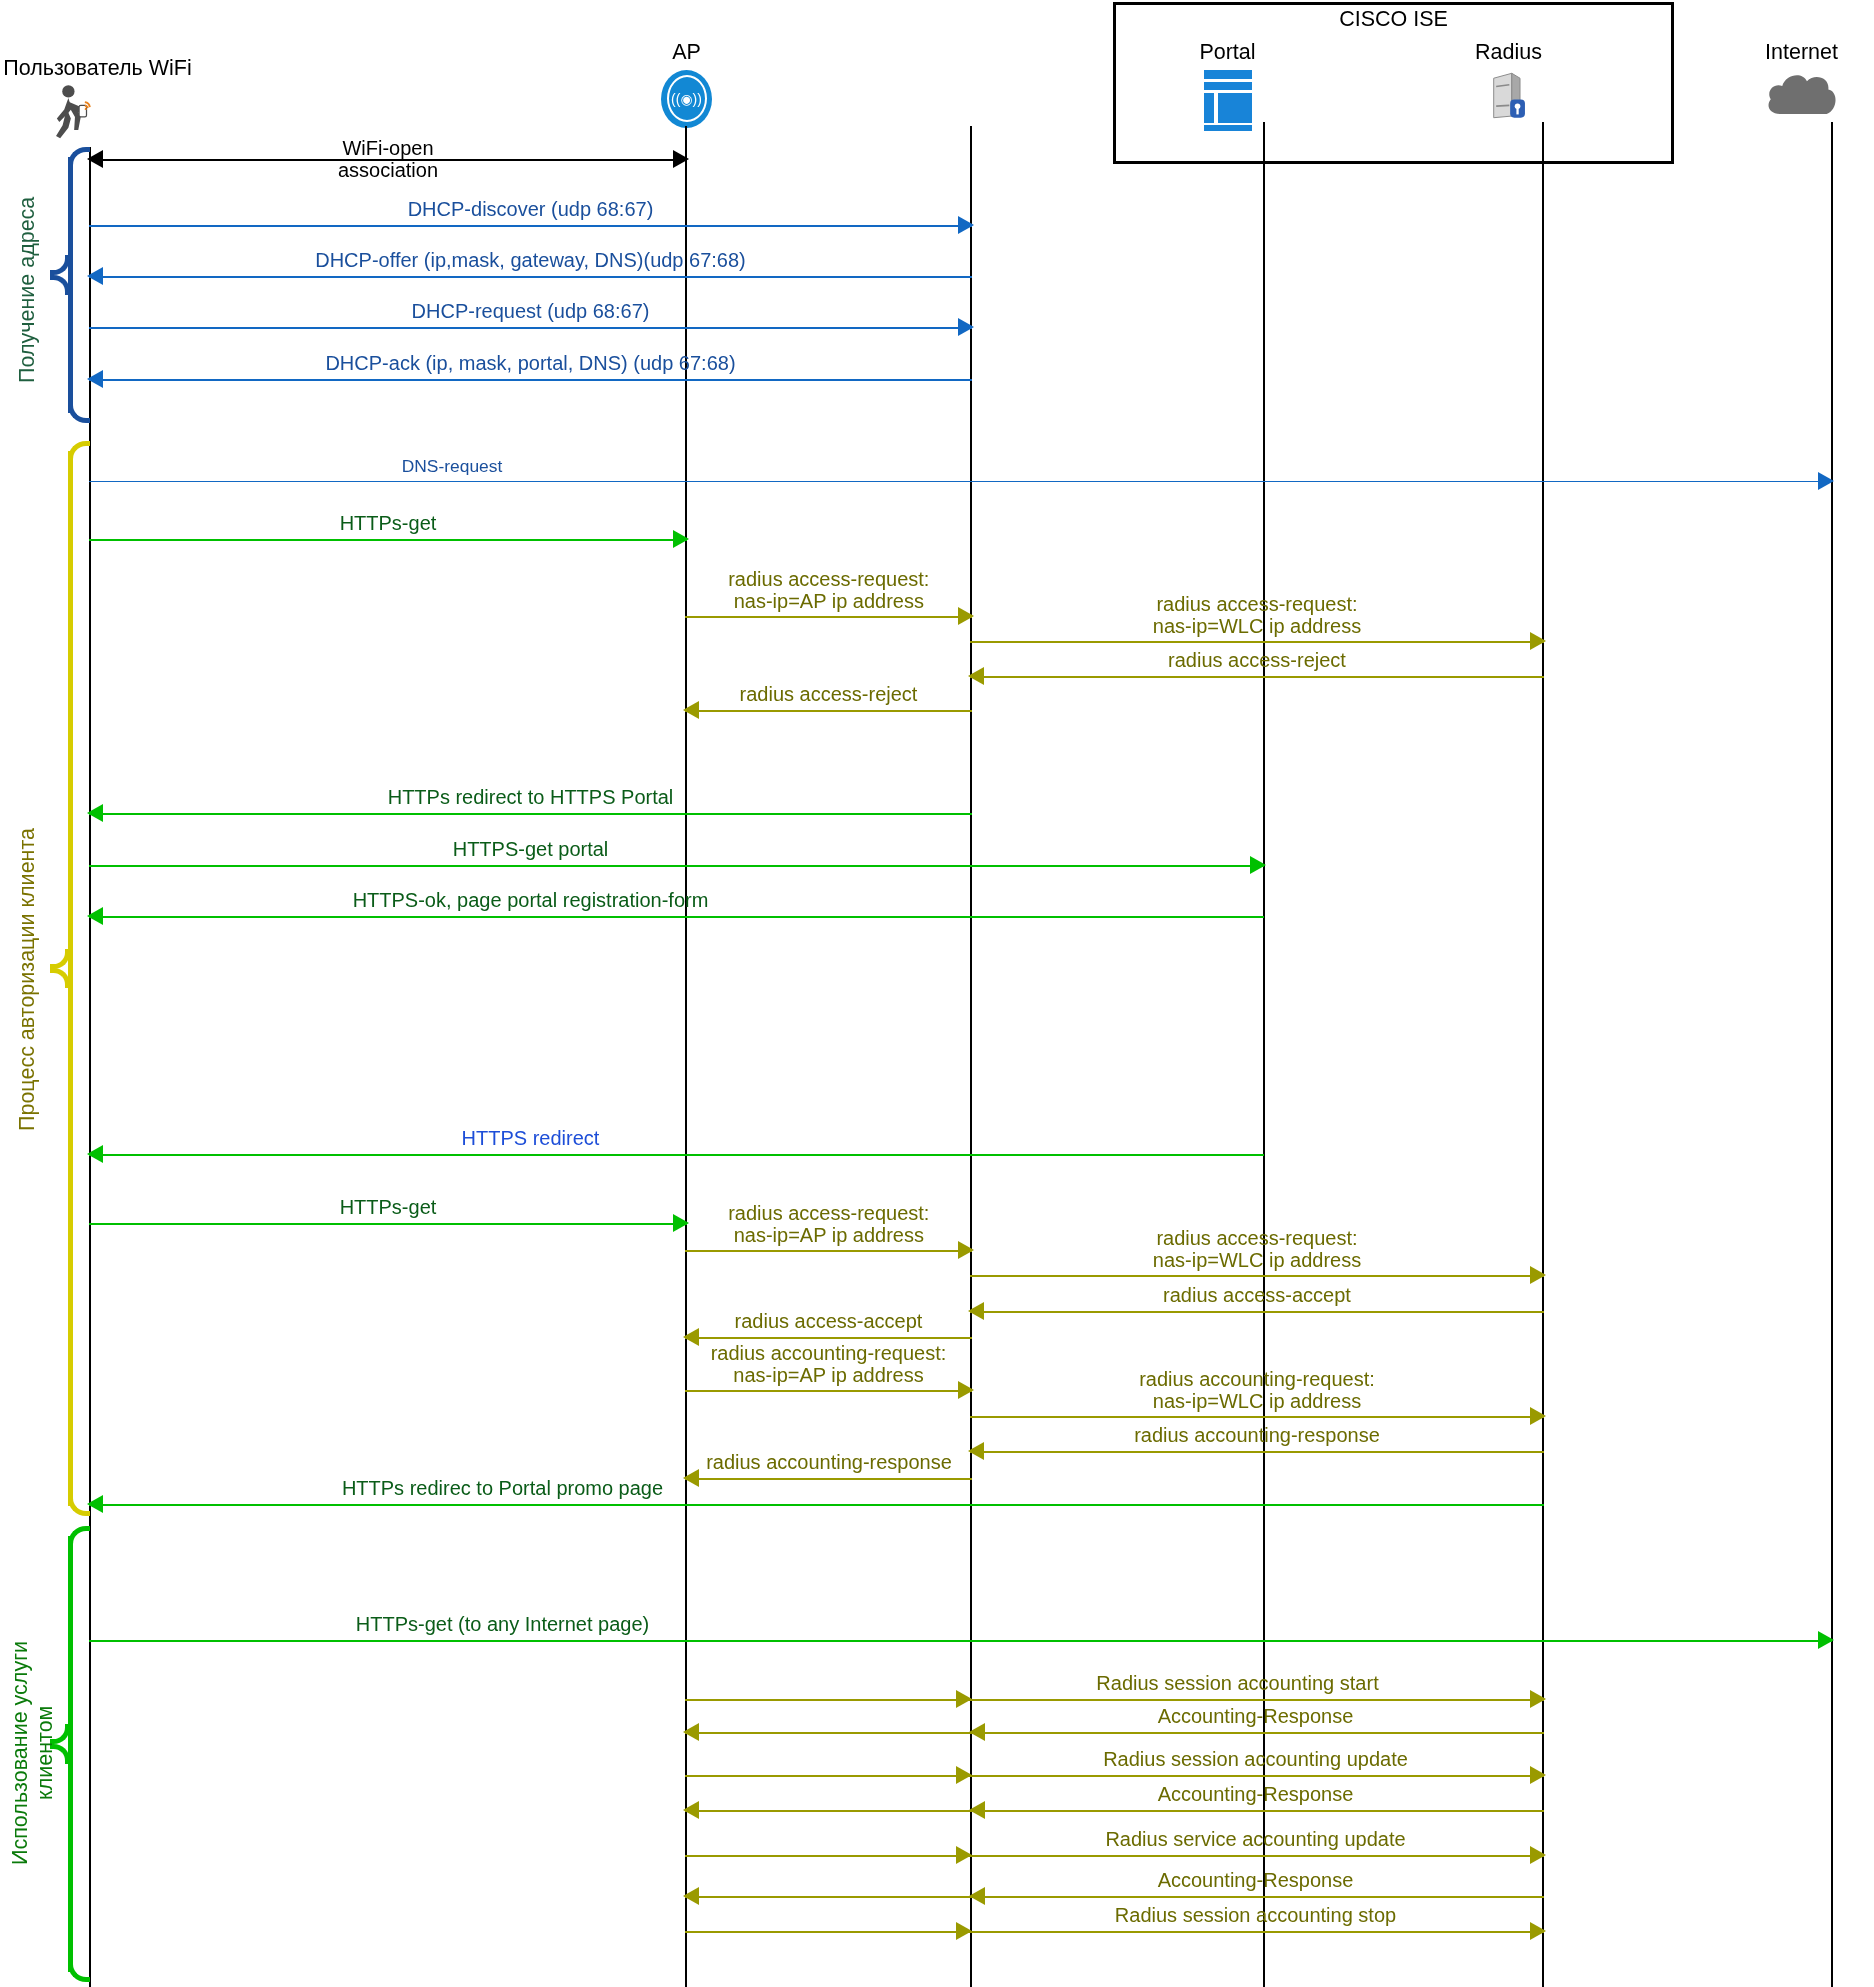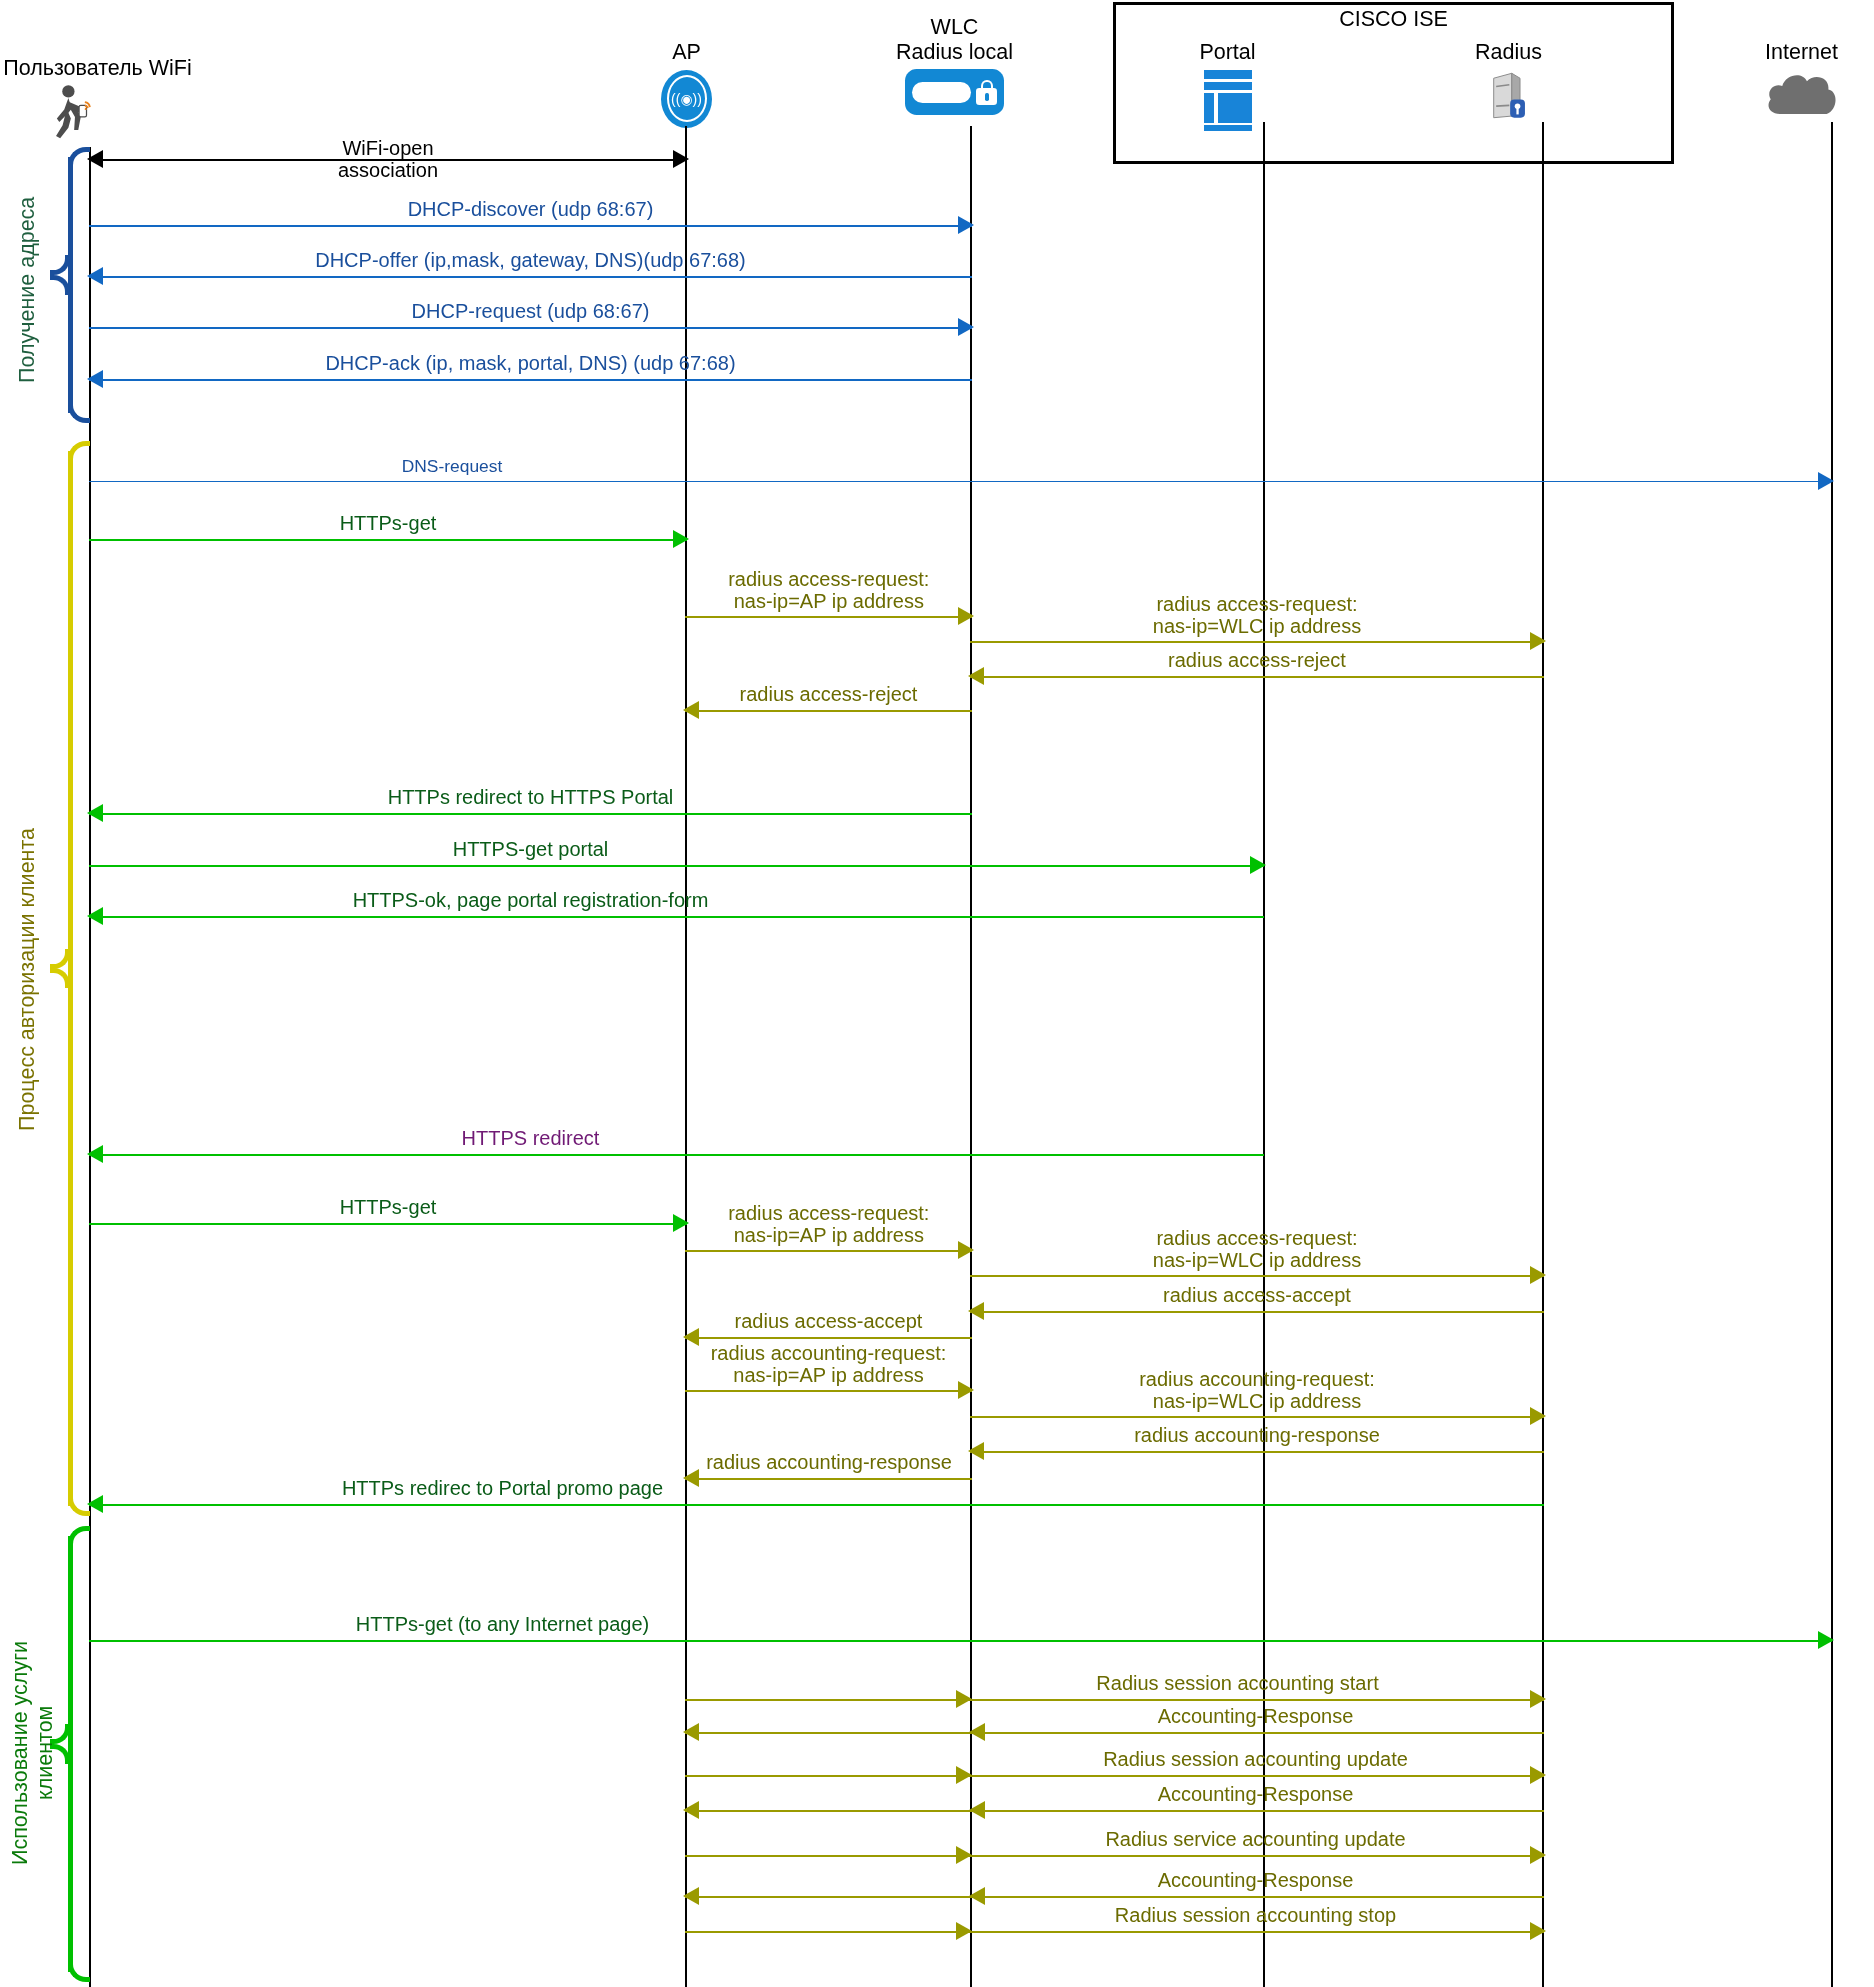--- a/index.html
+++ b/index.html
@@ -77,34 +77,20 @@
 
   <div class="actor" style="left:612px;top:40px;width:149px;">
     <div class="caption">AP</div>
     <div class="icon">
       <div class="ap-ico" style="margin:5px auto 0;">
         <div class="ring">((◉))</div>
       </div>
     </div>
   </div>
 
-  <div class="actor" style="left:876px;top:15px;width:157px;">
-    <div class="caption">WLC
-Radius local</div>
-    <div class="icon">
-      <div class="wlc-ico" style="margin:5px auto 0;">
-        <div class="slot"></div>
-        <div class="lock">
-            <div class="body"></div>
-            <div class="sh"></div>
-            <div class="pin"></div>
-          </div>
-      </div>
-    </div>
-  </div>
 
   <div class="actor" style="left:1157px;top:40px;width:141px;">
     <div class="caption">Portal</div>
     <div class="icon">
       <div class="portal-ico" style="margin:5px auto 0;">
         <i style="left:0;top:0;width:48px;height:9px;"></i>
         <i style="left:0;top:12.4px;width:48px;height:7.4px;"></i>
         <i style="left:0;top:23px;width:10px;height:30px;"></i>
         <i style="left:14px;top:23px;width:34px;height:30px;"></i>
         <i style="left:0;top:55px;width:48px;height:5.8px;"></i>
@@ -255,21 +241,21 @@
 
   <div class="msg" style="left:89px;width:1175px;top:916px;">
     <div class="line" style="border-top-color:#00c000;"></div>
     <div class="head l" style="border-right-color:#00c000;"></div>
     <div class="lbl" style="color:#0a5c18;width:883px;">HTTPS-ok, page portal registration-form</div>
   </div>
 
   <div class="msg" style="left:89px;width:1175px;top:1154px;">
     <div class="line" style="border-top-color:#00c000;"></div>
     <div class="head l" style="border-right-color:#00c000;"></div>
-    <div class="lbl" style="color:#701a75;width:883px;">HTTPS  redirect</div>
+    <div class="lbl" style="color:#1d4ed8;width:883px;">HTTPS  redirect</div>
   </div>
 
   <div class="msg" style="left:89px;width:598px;top:1223px;">
     <div class="line" style="border-top-color:#00c000;"></div>
     <div class="head r" style="border-left-color:#00c000;"></div>
     <div class="lbl" style="color:#0a5c18;">HTTPs-get</div>
   </div>
 
   <div class="msg" style="left:685px;width:287px;top:1250px;">
     <div class="line" style="border-top-color:#9a9a00;"></div>

